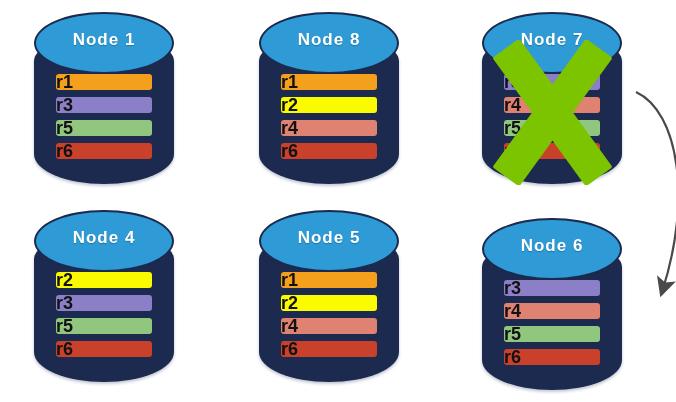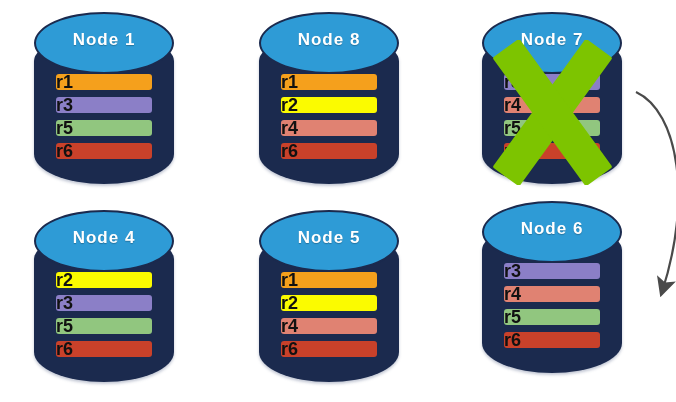--- a/index.html
+++ b/index.html
@@ -148,21 +148,21 @@
     <div class="cyl-top" style="background: rgb(46, 155, 214); border-color: rgb(27, 42, 78);"></div>
     <div class="node-label">Node 5</div>
     <div class="records">
         <div class="record" style="background: rgb(245, 160, 28);">r1</div>
         <div class="record" style="background: rgb(251, 251, 0);">r2</div>
         <div class="record" style="background: rgb(224, 130, 114);">r4</div>
         <div class="record" style="background: rgb(201, 65, 42);">r6</div>
       </div>
   </div>
 
-  <div class="node" id="node-slot-5" style="left:458px; top:201px;">
+  <div class="node" id="node-slot-5" style="left:458px; top:218px;">
     <div class="cyl-body" style="background: rgb(27, 42, 78);"></div>
     <div class="cyl-top" style="background: rgb(46, 155, 214); border-color: rgb(27, 42, 78);"></div>
     <div class="node-label">Node 6</div>
     <div class="records">
         <div class="record" style="background: rgb(139, 127, 199);">r3</div>
         <div class="record" style="background: rgb(224, 130, 114);">r4</div>
         <div class="record" style="background: rgb(145, 198, 127);">r5</div>
         <div class="record" style="background: rgb(201, 65, 42);">r6</div>
       </div>
   </div>

